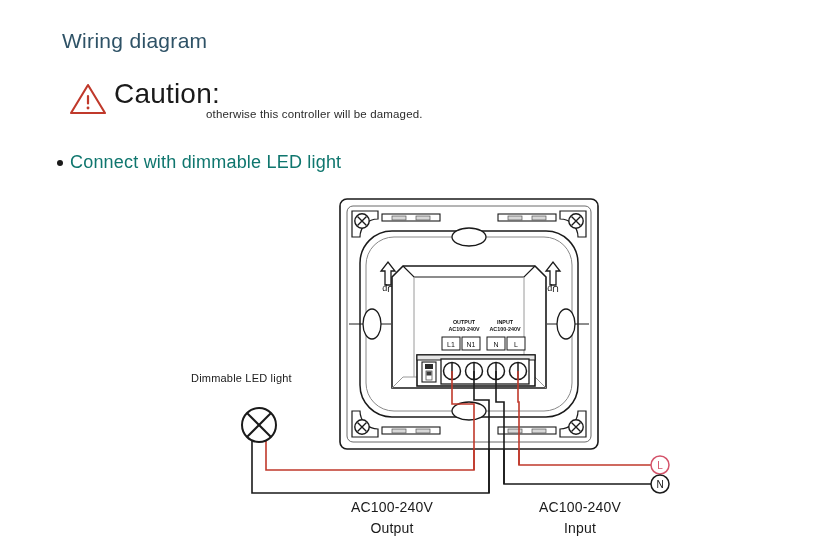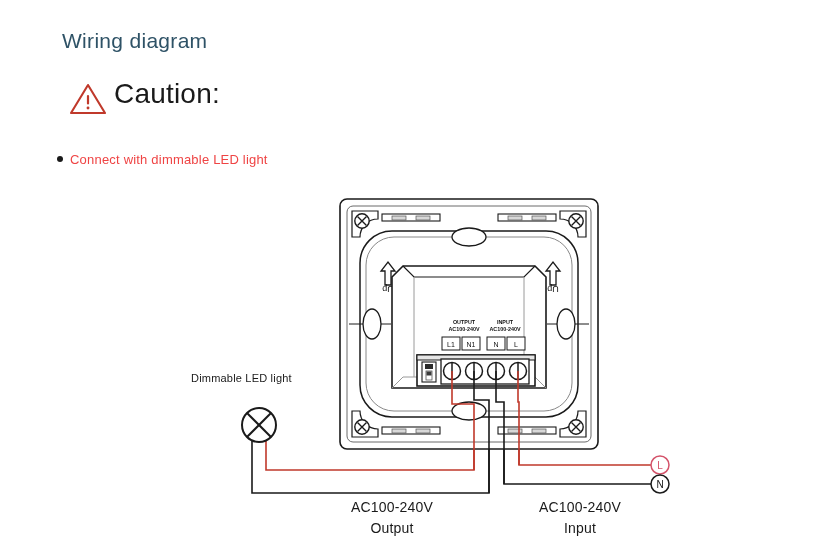--- a/index.html
+++ b/index.html
@@ -19,21 +19,21 @@
   .caution-icon{position:absolute;left:0;top:4px;width:40px;height:34px;}
   .caution-word{
     position:absolute;left:46px;top:0px;
     font-size:28px;color:#1a1a1a;letter-spacing:.2px;
   }
   .caution-text{
     position:absolute;left:138px;top:8px;width:640px;
     font-size:11.5px;color:#2b2b2b;line-height:19px;letter-spacing:.15px;
   }
 
-  .bullet-row{position:absolute;left:57px;top:152px;font-size:13px;color:#ef4444;letter-spacing:.2px;}
+  .bullet-row{position:absolute;left:57px;top:152px;font-size:18px;color:#0f766e;letter-spacing:.2px;}
   .bullet-dot{display:inline-block;width:6px;height:6px;border-radius:50%;background:#1a1a1a;vertical-align:2px;margin-right:7px;}
 
   .lamp-label{position:absolute;left:191px;top:372px;font-size:11px;color:#1a1a1a;letter-spacing:.2px;}
 
   .out-label{position:absolute;left:332px;top:497px;width:120px;text-align:center;font-size:14px;color:#1a1a1a;line-height:21px;letter-spacing:.2px;}
   .in-label{position:absolute;left:520px;top:497px;width:120px;text-align:center;font-size:14px;color:#1a1a1a;line-height:21px;letter-spacing:.2px;}
 
   svg.layer{position:absolute;left:0;top:0;width:837px;height:559px;}
   .term-txt{font-family:"Liberation Sans", sans-serif;fill:#111;}
 </style>
@@ -46,20 +46,21 @@
 
   <div class="caution-row">
     <svg class="caution-icon" viewBox="0 0 40 34">
       <path d="M20 3 L37 31 L3 31 Z" fill="none" stroke="#c0392b" stroke-width="2.1" stroke-linejoin="round"></path>
       <rect x="18.9" y="13" width="2.2" height="9.5" rx="1.1" fill="#c0392b"></rect>
       <circle cx="20" cy="26" r="1.45" fill="#c0392b"></circle>
     </svg>
     <div class="caution-word">Caution:</div>
     <div class="caution-text">
       <br>
+      <span>otherwise this controller will be damaged.</span>
     </div>
   </div>
 
   <div class="bullet-row">
     <span class="bullet-dot"></span><span>Connect with dimmable LED light</span>
   </div>
 
   <div class="lamp-label">Dimmable LED light</div>
 
   <div class="out-label">

